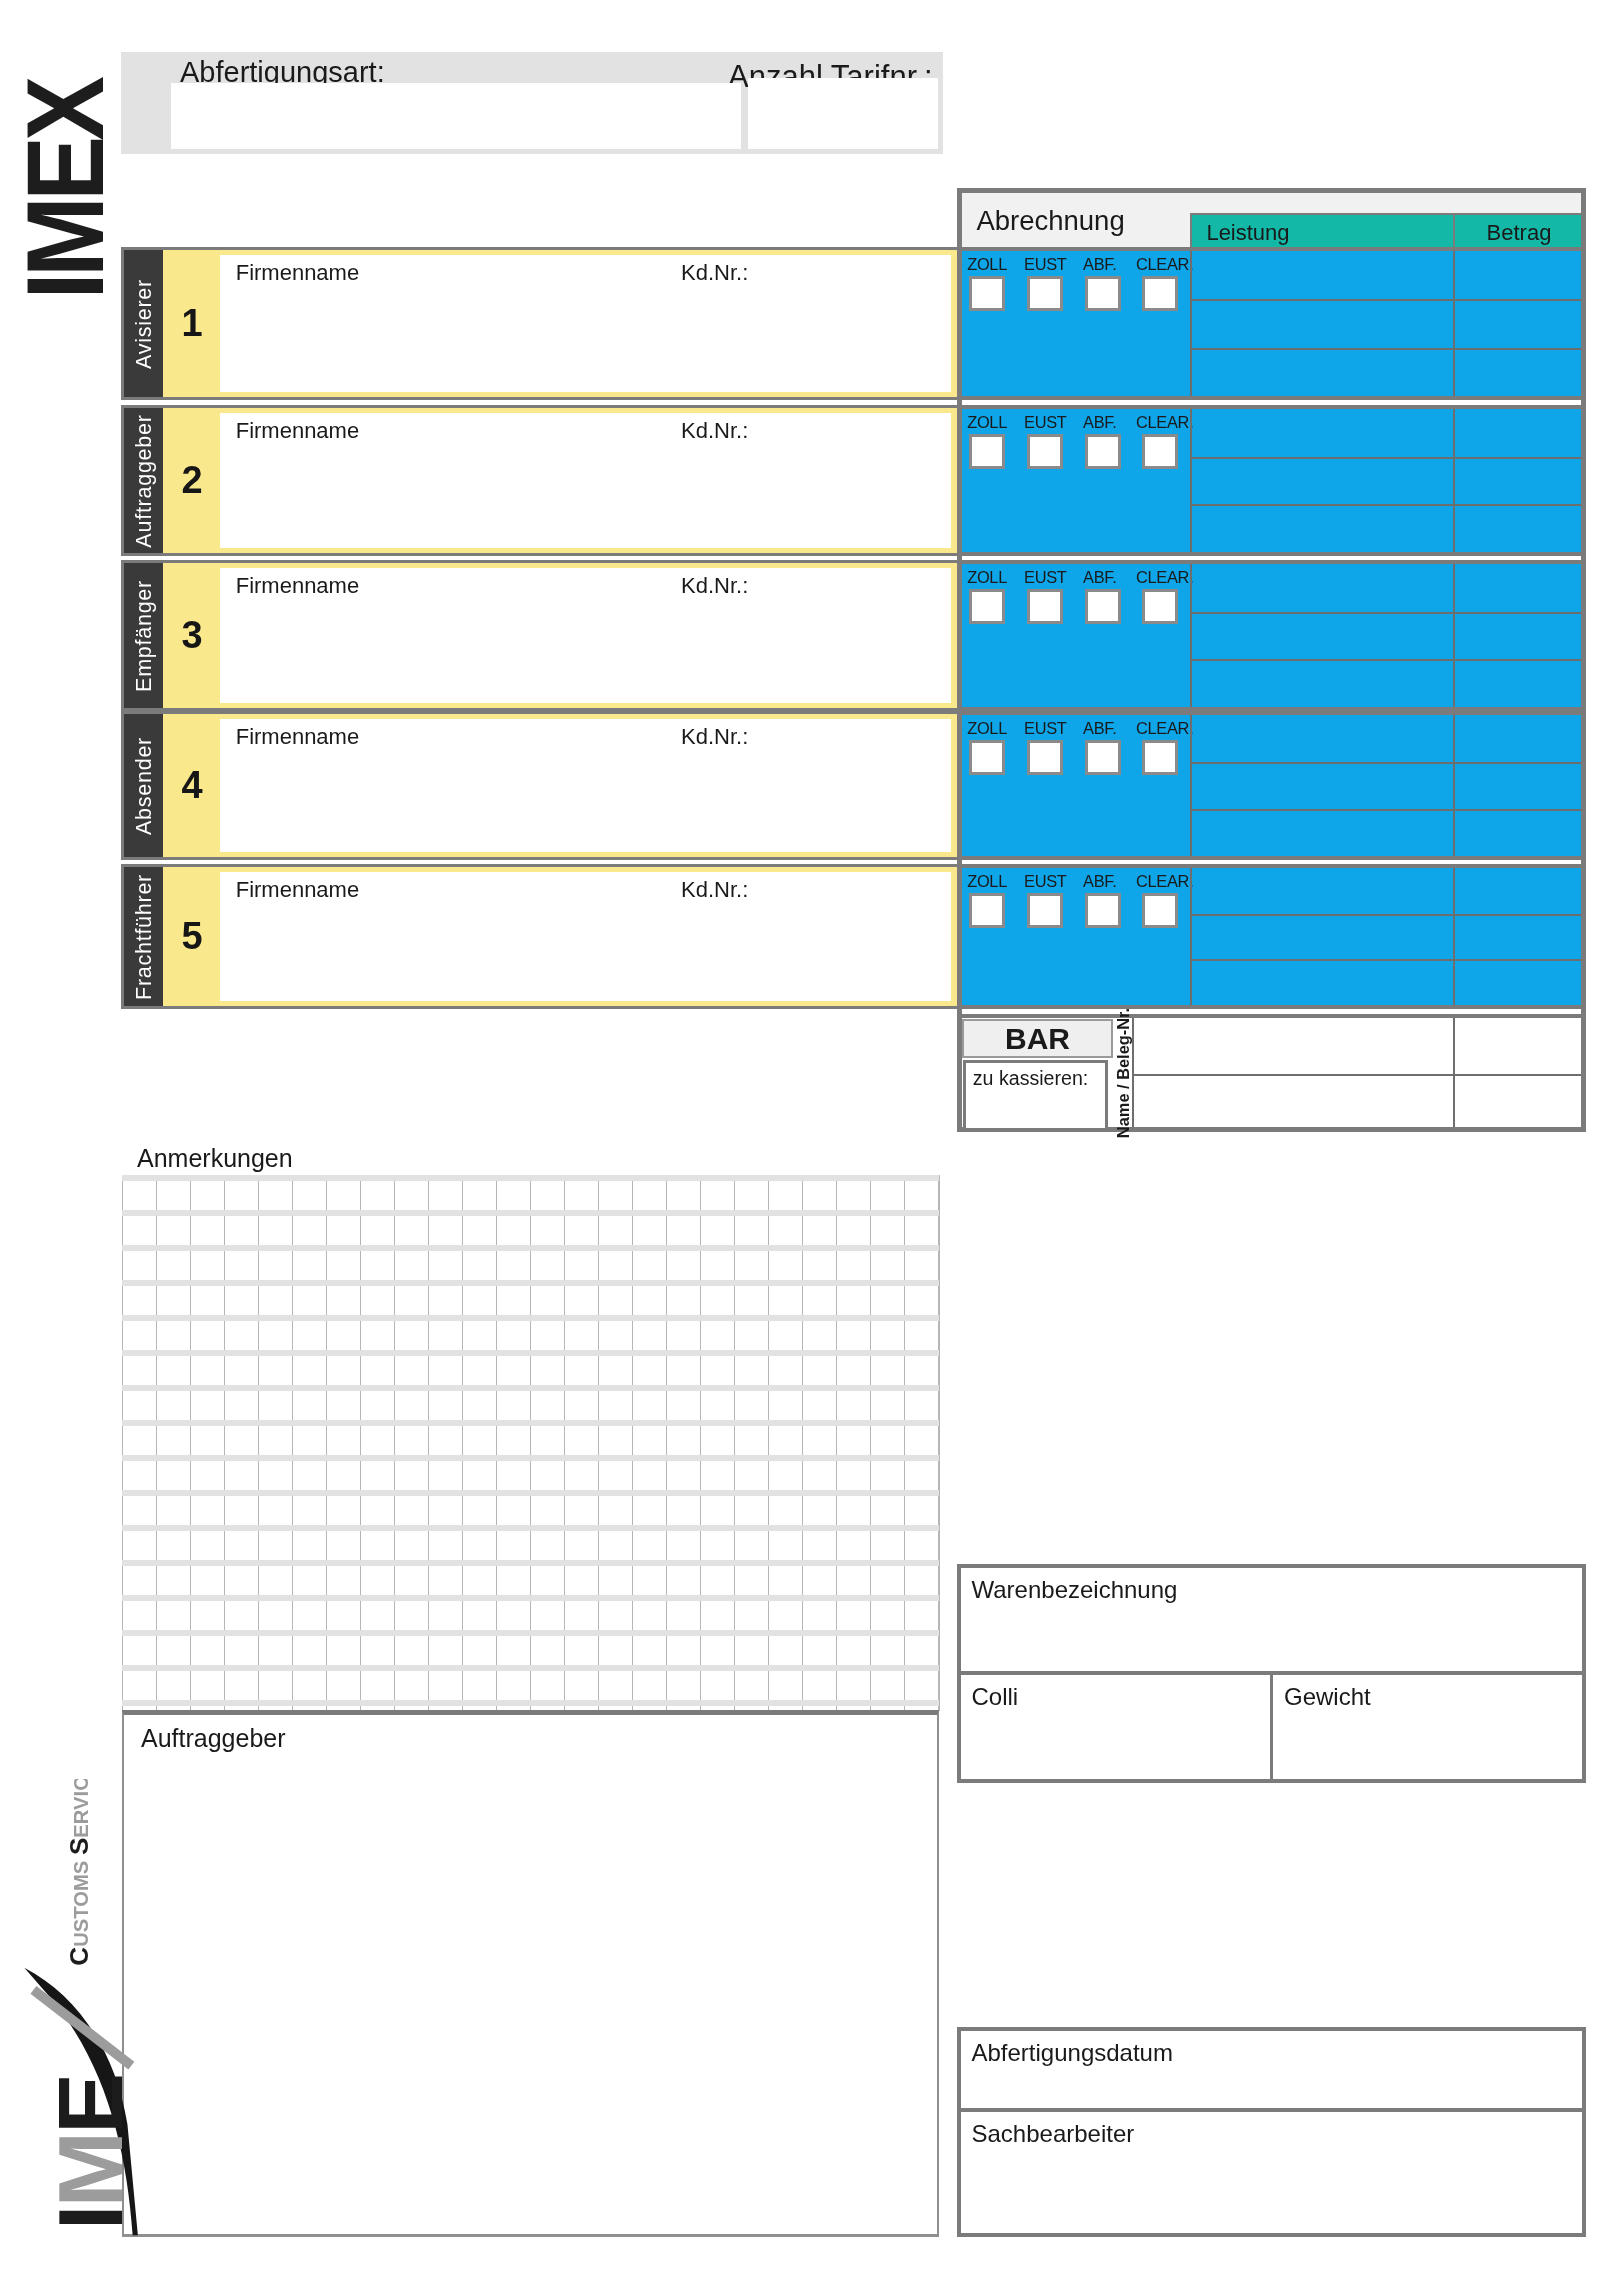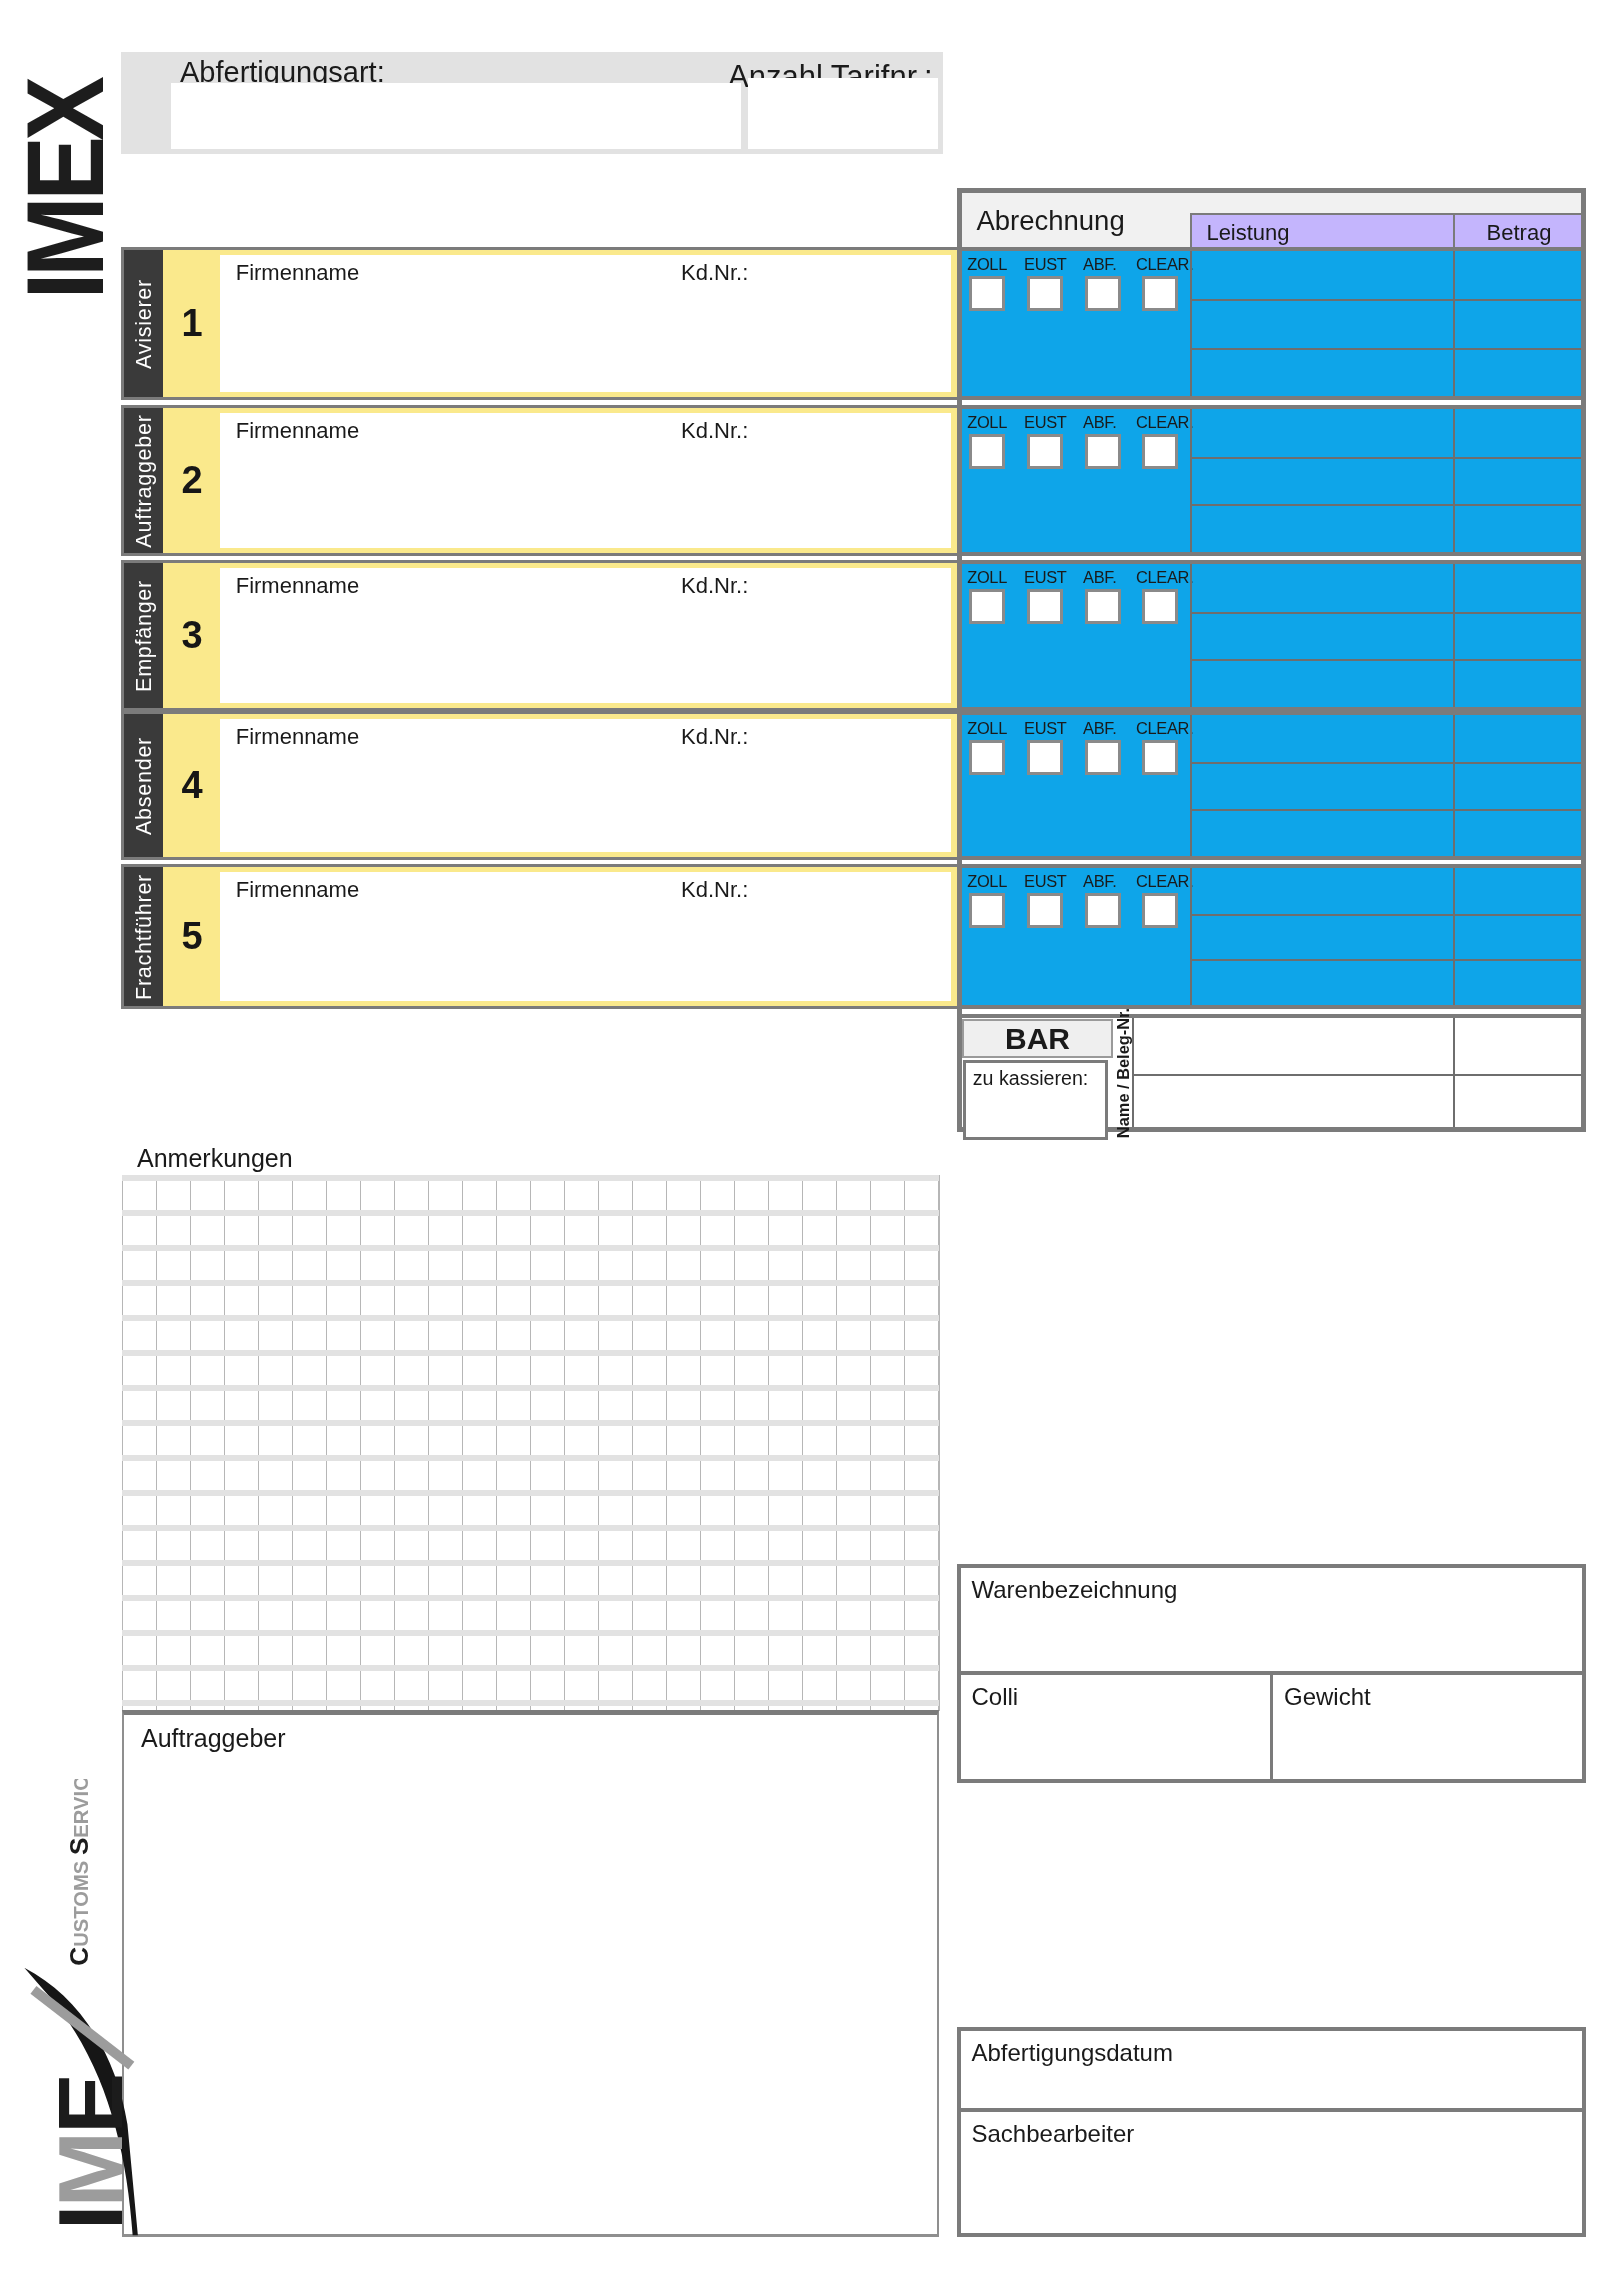--- a/index.html
+++ b/index.html
@@ -35,38 +35,38 @@
     justify-content:center;font-size:38px;font-weight:bold;color:#161616;}
   .p-box{position:absolute;left:96px;right:6.5px;top:5.2px;bottom:5.2px;background:#fff;}
   .p-fn{position:absolute;left:15.7px;top:5.2px;font-size:22px;}
   .p-kd{position:absolute;left:461px;top:5.2px;font-size:22px;}
 
   
   .panel{position:absolute;left:957px;top:188px;width:629px;height:944px;background:#fff;
     border:5.2px solid #7b7b7b;box-sizing:border-box;}
   .pan-head{position:absolute;left:0;top:0;width:100%;height:54px;background:#f1f1f1;}
   .pan-title{position:absolute;left:14.4px;top:11.8px;font-size:27.5px;}
-  .strip{position:absolute;left:228px;top:19.6px;width:391px;height:35px;background:#c4b5fd;
+  .strip{position:absolute;left:228px;top:19.6px;width:391px;height:35px;background:#14b8a6;
     border-top:2px solid #7b7b7b;border-left:2px solid #7b7b7b;box-sizing:border-box;}
   .strip-leist{position:absolute;left:14.4px;top:5.2px;font-size:22px;}
   .strip-betr{position:absolute;left:263px;width:128px;top:5.2px;font-size:22px;text-align:center;}
   .strip-div{position:absolute;left:261px;top:0;bottom:0;width:2px;background:#7b7b7b;}
 
   .arow{position:absolute;left:0;width:100%;background:#0ea5e9;box-sizing:border-box;
     border-top:4.6px solid #7b7b7b;border-bottom:4.6px solid #7b7b7b;}
   .cbl{position:absolute;top:3.9px;font-size:16.4px;letter-spacing:-0.3px;}
   .cb{position:absolute;top:25px;width:30px;height:29.4px;border:3.9px solid #8a8a8a;background:#fff;}
   .vl{position:absolute;top:0;bottom:0;width:2px;background:#6e6e6e;}
   .hl{position:absolute;left:228px;right:0;height:2px;background:#6e6e6e;}
 
   .barzone{position:absolute;left:0;width:100%;border-top:4.6px solid #7b7b7b;box-sizing:border-box;}
   .bar-head{position:absolute;left:0;top:1.3px;width:151px;height:39px;background:#efefef;
     border:2px solid #9a9a9a;box-sizing:border-box;display:flex;align-items:center;justify-content:center;
     font-size:30px;font-weight:bold;}
-  .zu-box{position:absolute;left:1.3px;top:42px;width:145px;height:80px;background:#fff;
+  .zu-box{position:absolute;left:1.3px;top:42px;width:145px;height:71px;background:#fff;
     border:3.9px solid #7b7b7b;box-sizing:border-box;}
   .zu-box span{position:absolute;left:6.5px;top:3.9px;font-size:19.6px;}
   .nb{position:absolute;left:151px;top:0;bottom:0;width:19.6px;}
   .nb span{position:absolute;left:50%;top:50%;transform:translate(-50%,-50%) rotate(-90deg);
     font-size:16.4px;font-weight:bold;white-space:nowrap;}
   .hl2{position:absolute;left:170px;right:0;height:2px;background:#6e6e6e;}
 
   
   .anm-label{position:absolute;left:137px;top:1144px;font-size:25px;}
   .anm-grid{position:absolute;left:122px;top:1175px;width:817px;height:536px;

